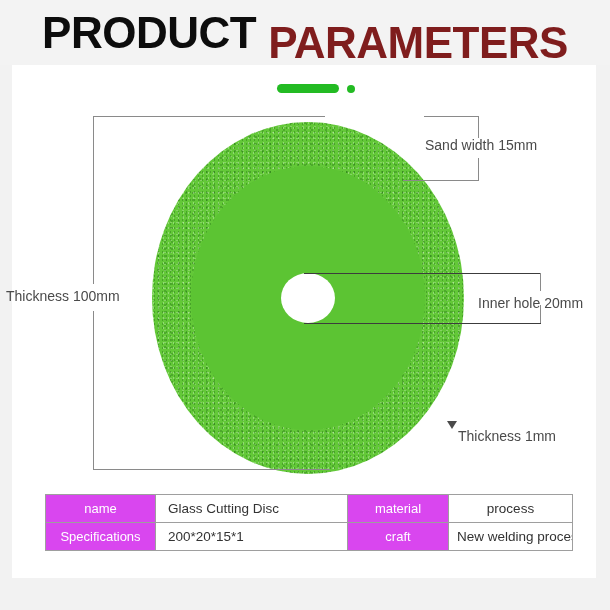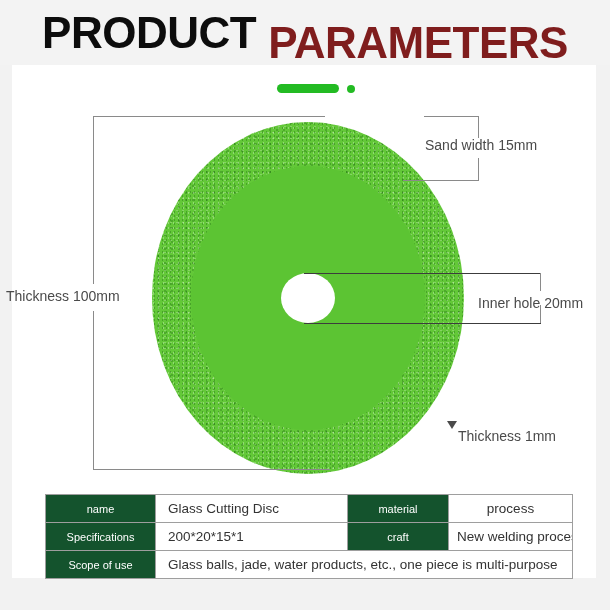--- a/index.html
+++ b/index.html
@@ -141,23 +141,23 @@
     border: 1px solid #9e9e9e;
     height: 27px;
     font-size: 13.5px;
     color: #333333;
     padding: 0 8px;
     text-align: center;
     overflow: hidden;
     white-space: nowrap;
   }
   #spec-table td.hdr {
-    background: #14532d;
+    background: #d946ef;
     color: #ffffff;
-    font-size: 11px;
+    font-size: 13px;
   }
   #spec-table td.val-left {
     text-align: left;
     padding-left: 12px;
   }
   .c-label { width: 93px; }
   .c-wide  { width: 171px; }
   .c-lab2  { width: 84px; }
 </style>
 </head>
@@ -209,18 +209,14 @@
       <td class="val-left c-wide">Glass Cutting Disc</td>
       <td class="hdr c-lab2">material</td>
       <td>process</td>
     </tr>
     <tr>
       <td class="hdr c-label">Specifications</td>
       <td class="val-left c-wide">200*20*15*1</td>
       <td class="hdr c-lab2">craft</td>
       <td>New welding process</td>
     </tr>
-    <tr>
-      <td class="hdr c-label">Scope of use</td>
-      <td class="val-left" colspan="3">Glass balls, jade, water products, etc., one piece is multi-purpose</td>
-    </tr>
   </tbody>
 </table>
 
 </body></html>

